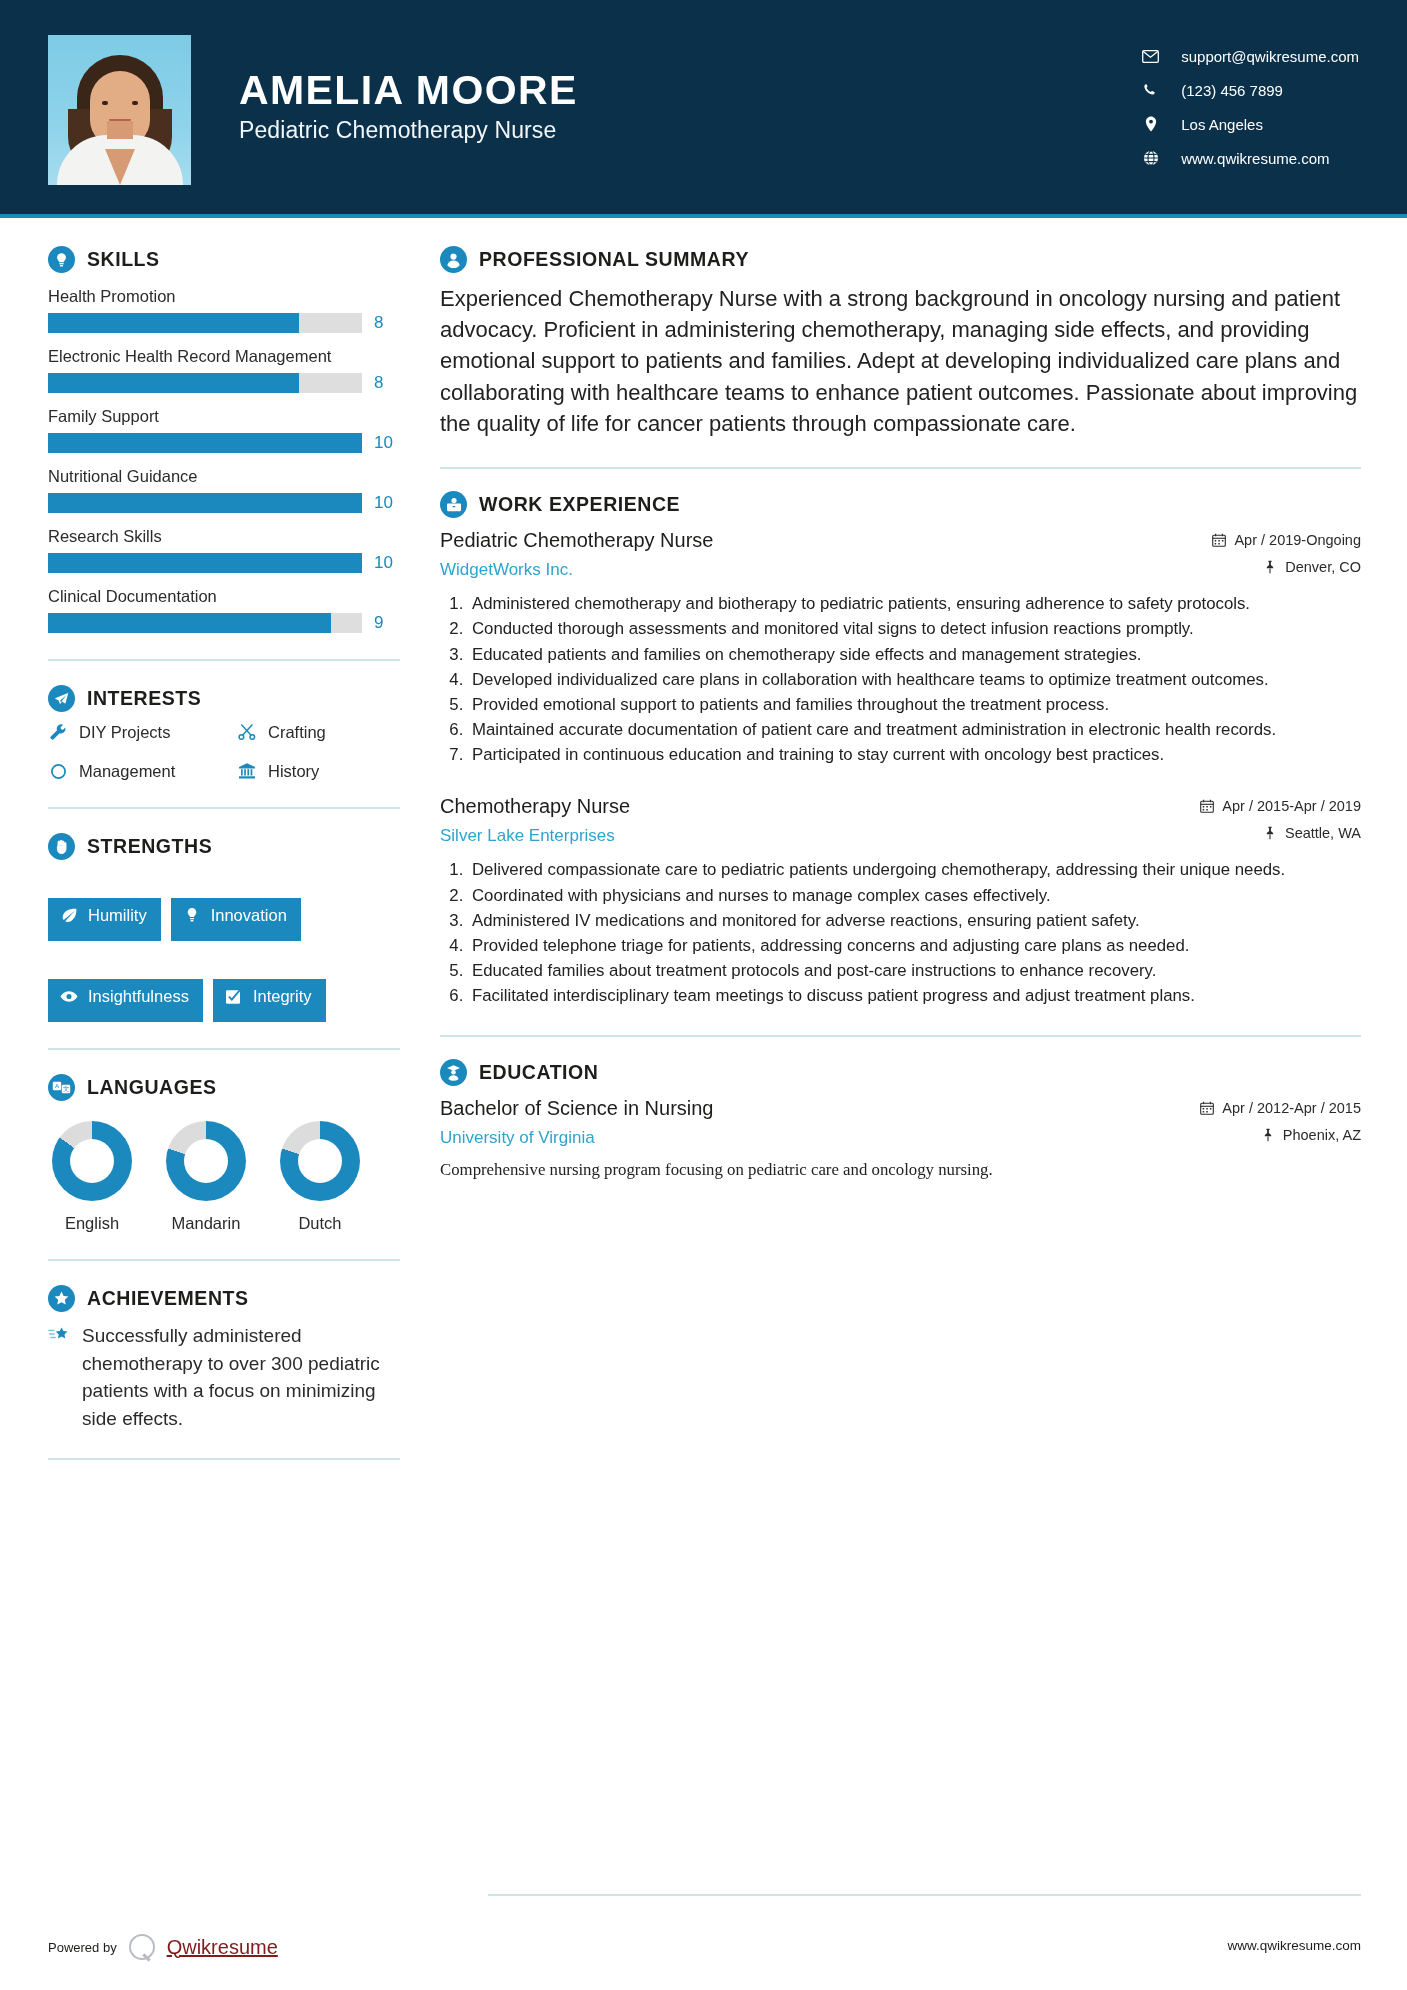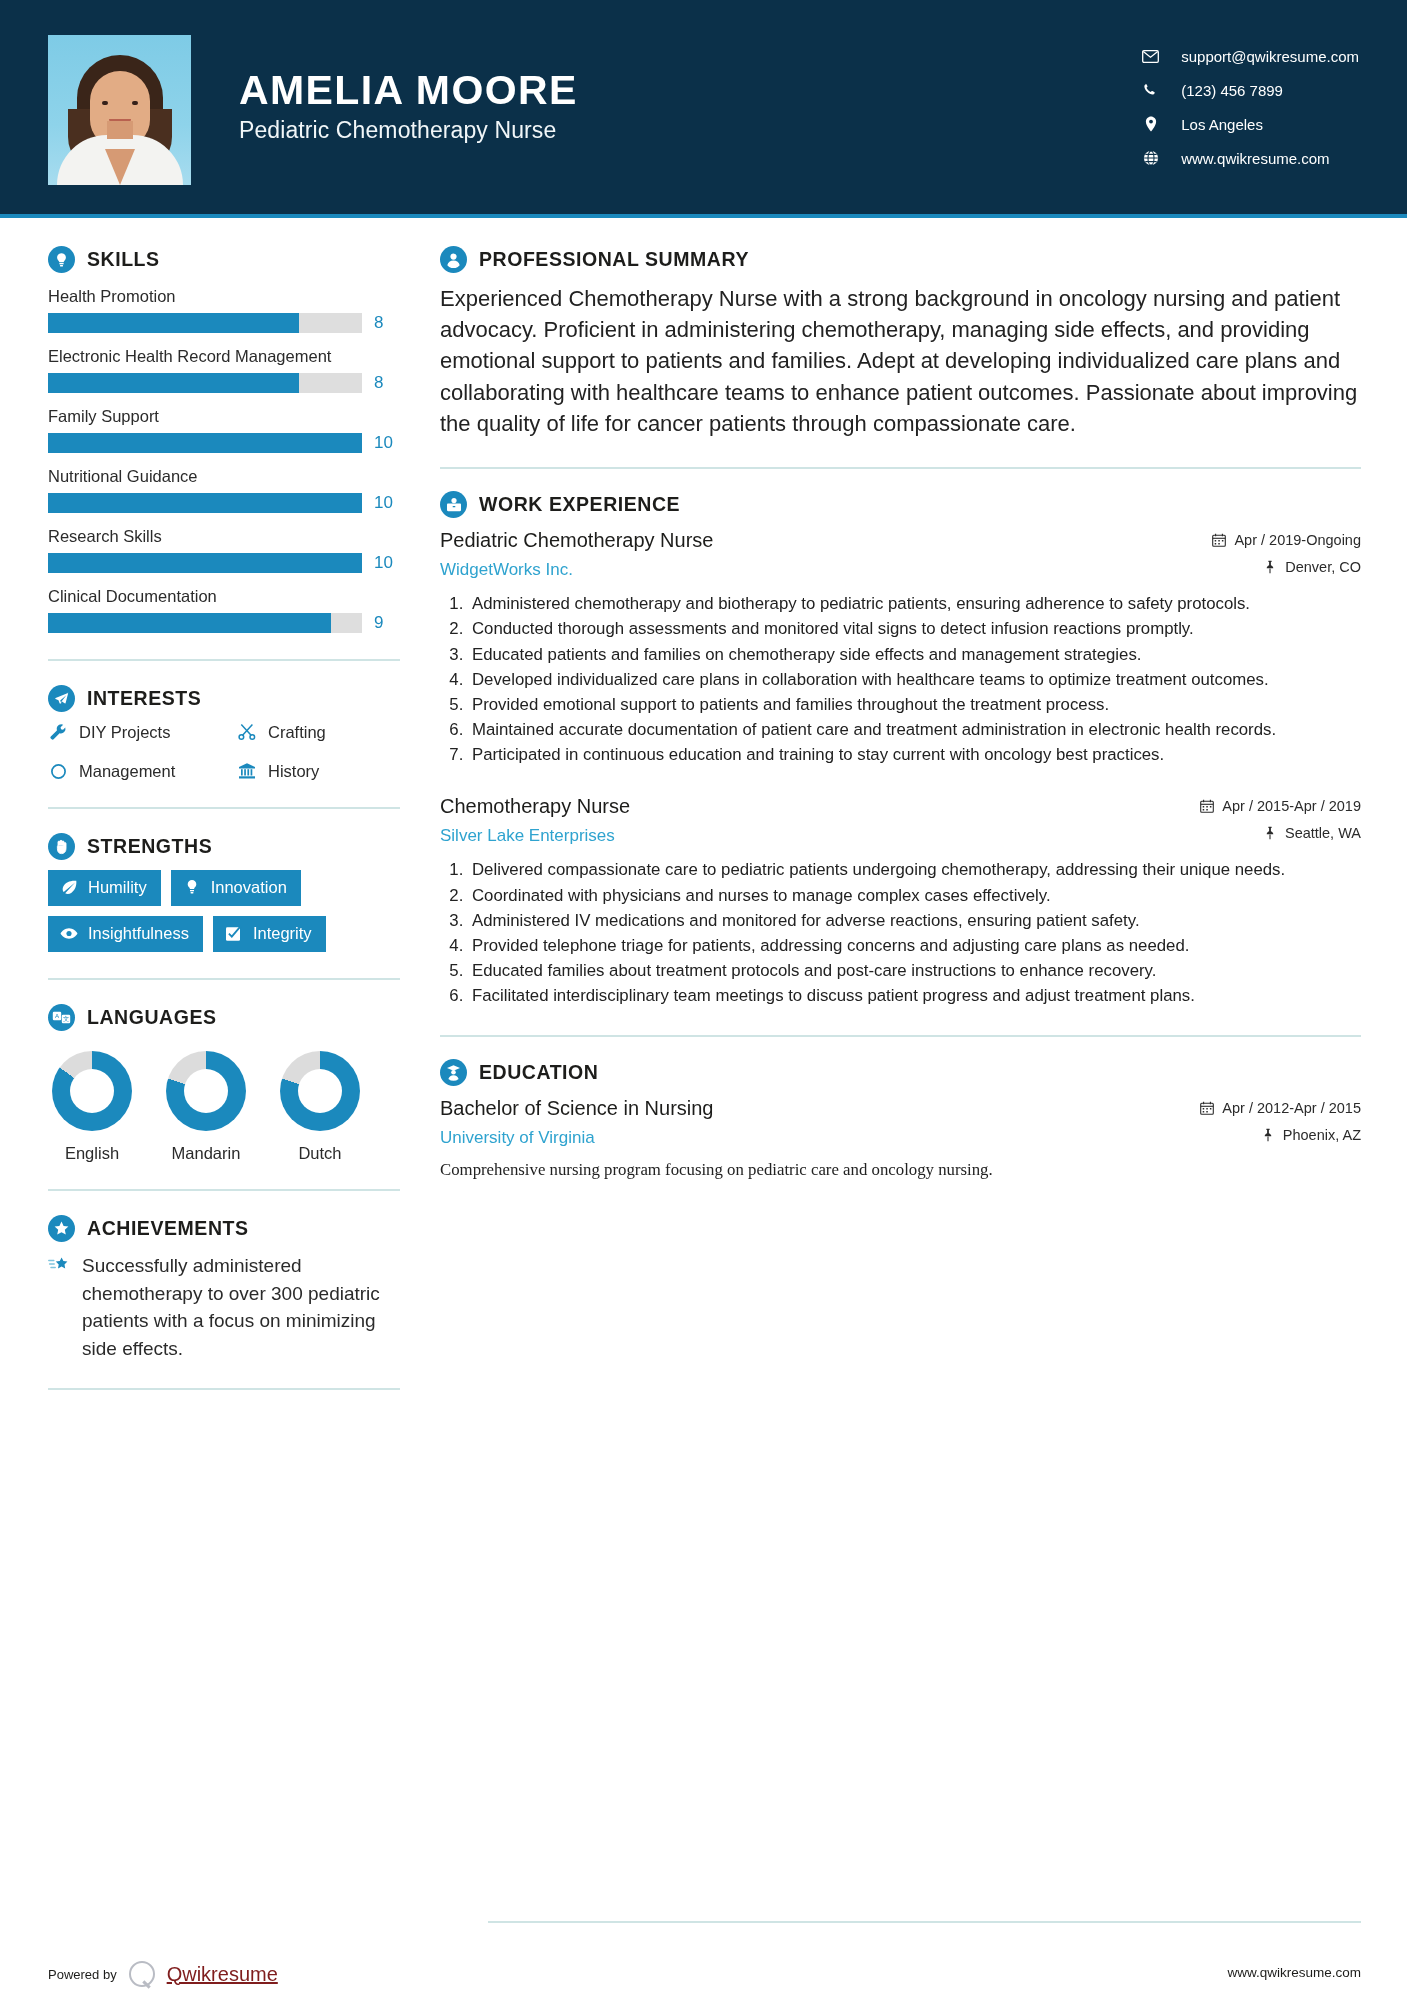--- a/index.html
+++ b/index.html
@@ -198,23 +198,24 @@
   .int-ic { width: 20px; height: 20px; flex: 0 0 20px; display:flex; align-items:center; justify-content:center; }
   .int-ic svg { display:block; }
 
   
   .str-rows { margin-top: 4px; }
   .str-row { display: flex; gap: 10px; margin-bottom: 10px; }
   .chip {
     background: #1b89bd;
     color: #ffffff;
     font-size: 16.5px;
-    padding: 8px 14px 9px 12px;
+    padding: 8px 14px 16px 12px;
     display: flex; align-items: center; gap: 10px;
     white-space: nowrap;
+    margin-top: 28px;
   }
   .chip-ic { width: 18px; height: 18px; flex: 0 0 18px; display:flex; align-items:center; justify-content:center; }
   .chip-ic svg { display: block; }
 
   
   .langs { display: flex; gap: 34px; margin-top: 20px; padding-left: 4px; }
   .lang { width: 80px; text-align: center; }
   .donut {
     width: 80px; height: 80px;
     border-radius: 50%;
@@ -287,21 +288,21 @@
     line-height: 1.42;
     color: #222222;
     margin-top: 10px;
     font-family: Liberation Serif, serif;
   }
 
   
   .footer {
     position: absolute;
     left: 0; right: 0; bottom: 0;
-    height: 69px;
+    height: 96px;
     border-radius: 6px;
   }
   .footer-rule {
     position: absolute;
     left: 488px; right: 46px; top: 0;
     height: 2px; background: #cfe4e4;
   }
   .powered {
     position: absolute;
     left: 48px; top: 40px;

